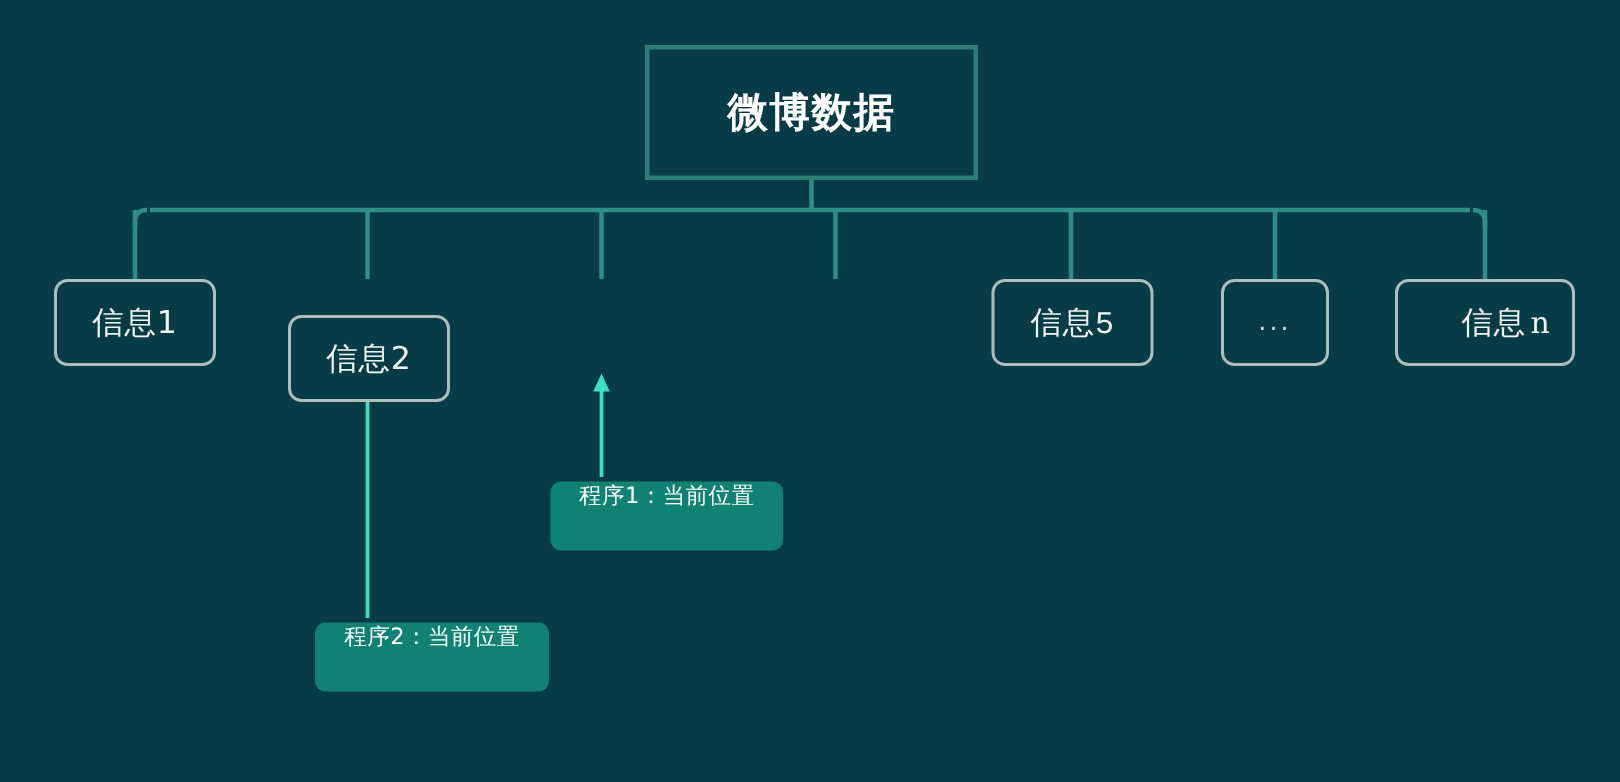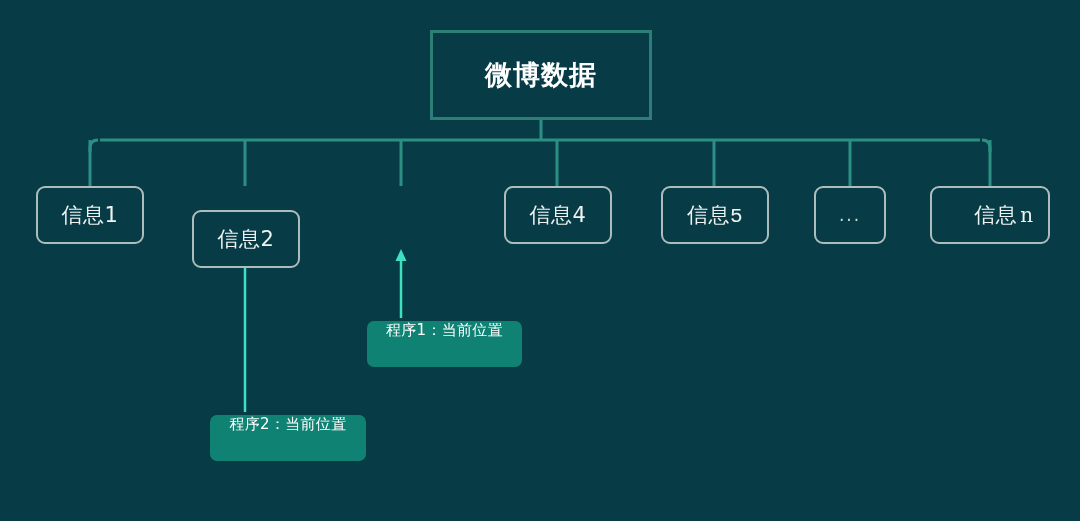--- a/index.html
+++ b/index.html
@@ -137,23 +137,20 @@
 
   <div class="leaf-node" style="left:36px; width:108px;">
     <span class="leaf-label">信息1</span>
   </div>
 
   <div class="leaf-node" style="left:192px; width:108px;margin-top:24px;">
     <span class="leaf-label">信息2</span>
   </div>
 
 
-  <div class="leaf-node" style="left:504px; width:108px;">
-    <span class="leaf-label">信息4</span>
-  </div>
 
   <div class="leaf-node" style="left:661px; width:108px;font-family:Liberation Mono, monospace;">
     <span class="leaf-label">信息5</span>
   </div>
 
   <div class="leaf-node" style="left:814px; width:72px;">
     <span class="leaf-label ellipsis">...</span>
   </div>
 
   <div class="leaf-node" style="left:930px; width:120px;padding-left:28px;">

